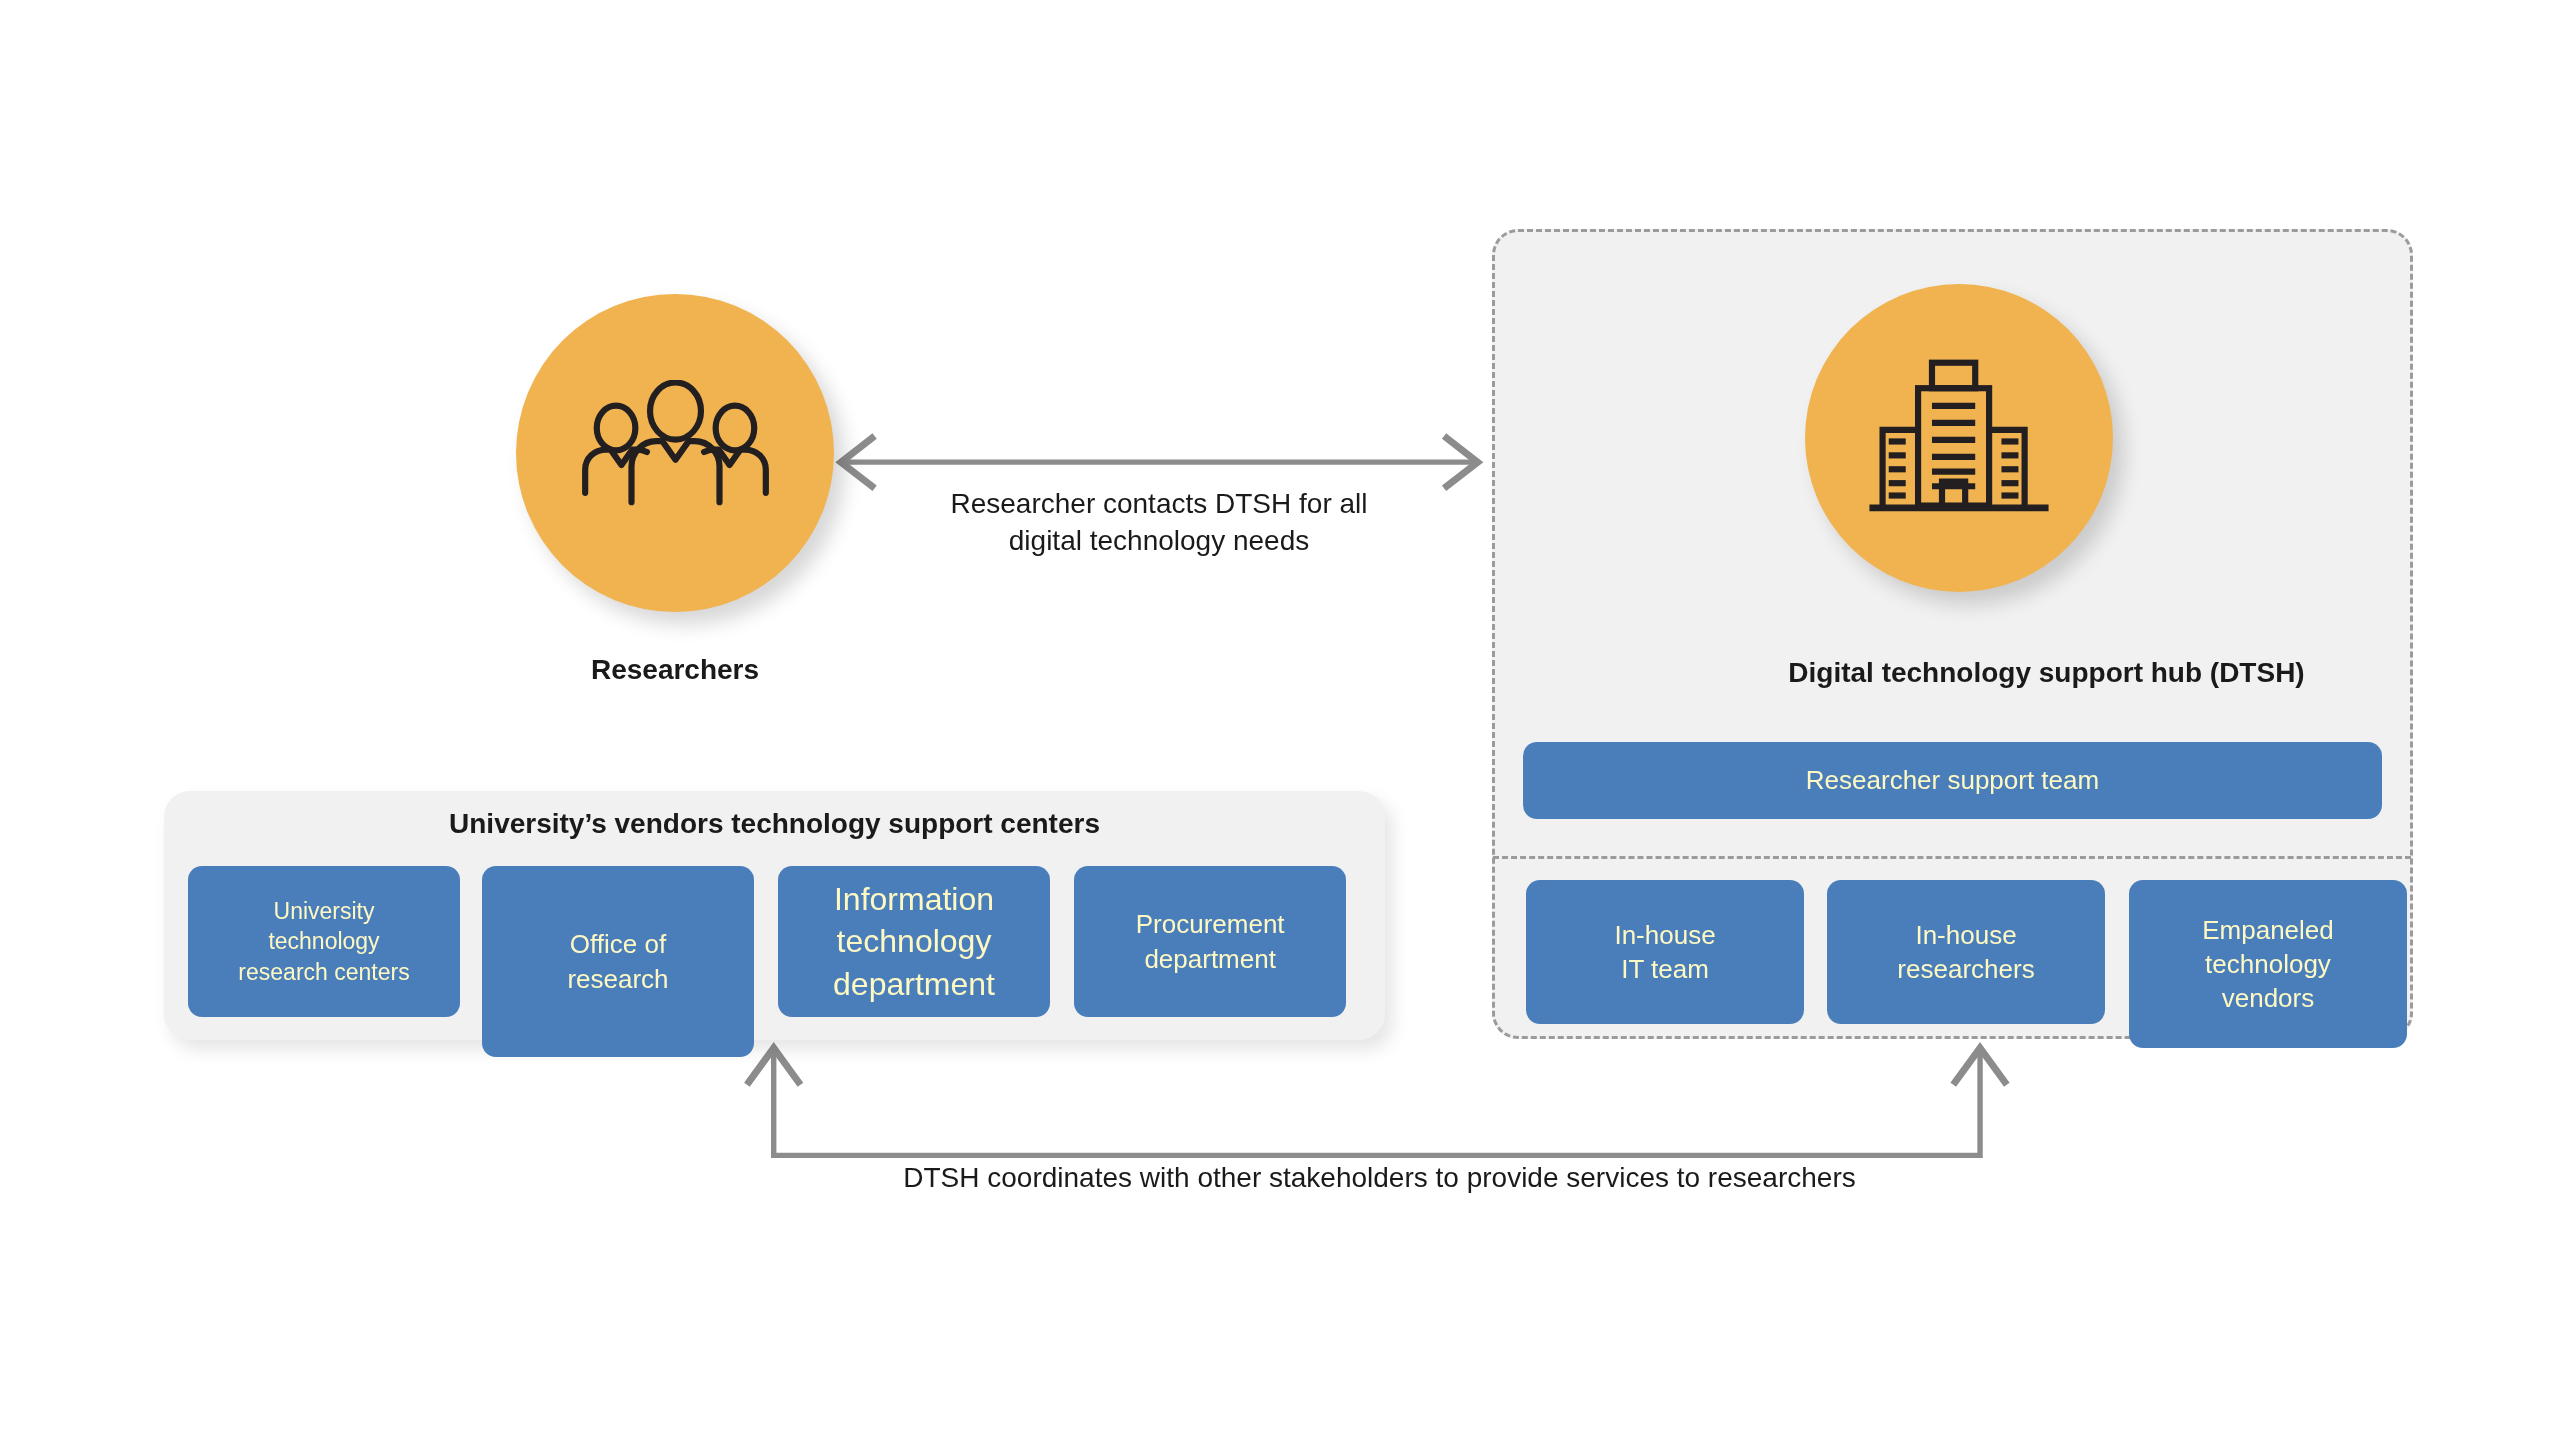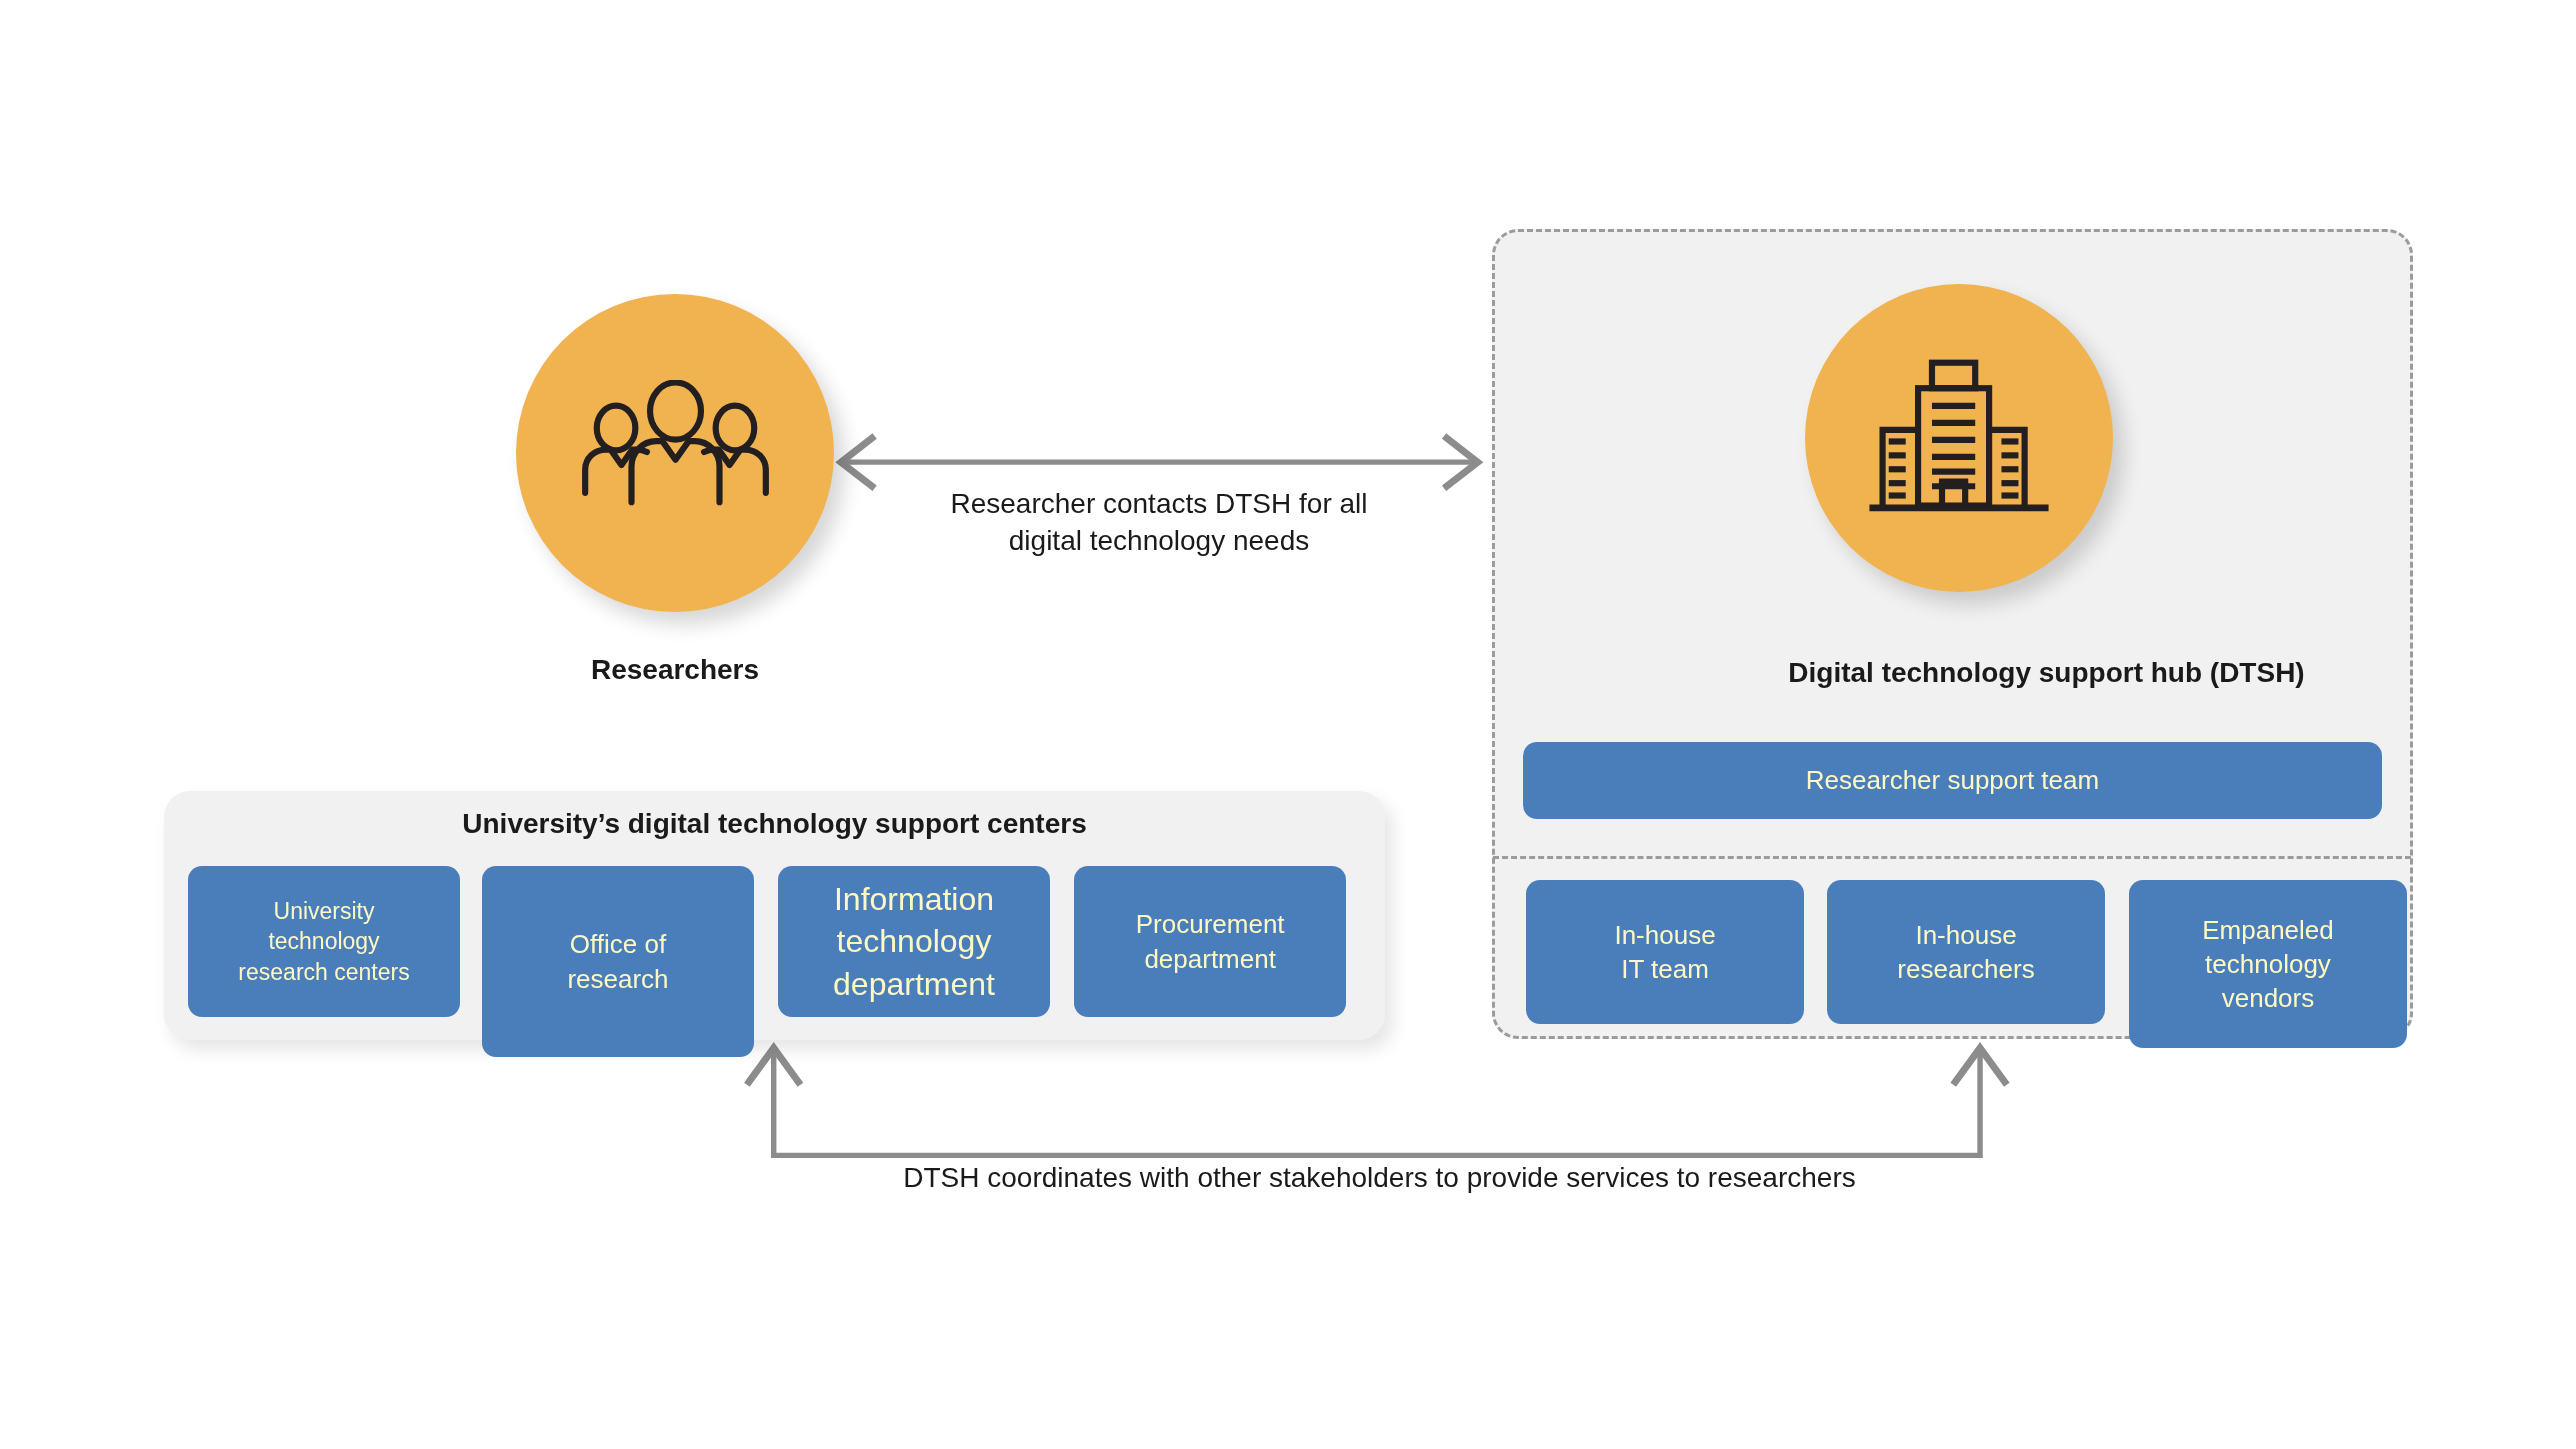--- a/index.html
+++ b/index.html
@@ -184,21 +184,21 @@
 
   <div class="blue-box" style="left:1827px; top:880px; width:278px; height:144px; font-size:26px; white-space:pre-line;">In-house
 researchers</div>
 
   <div class="blue-box" style="left:2129px; top:880px; width:278px; height:168px; font-size:26px; white-space:pre-line;">Empaneled
 technology
 vendors</div>
 
   <div class="grey-panel shadowed" style="left:164px; top:791px; width:1221px; height:249px;"></div>
 
-  <div class="bold-label" style="left:164px; top:808px; width:1221px; font-size:28px;">University’s digital technology support centers</div>
+  <div class="bold-label" style="left:164px; top:808px; width:1221px; font-size:28px;">University’s vendors technology support centers</div>
 
   <div class="blue-box" style="left:188px; top:866px; width:272px; height:151px; font-size:23px; white-space:pre-line;">University
 technology
 research centers</div>
 
   <div class="blue-box" style="left:482px; top:866px; width:272px; height:191px; font-size:26px; white-space:pre-line;">Office of
 research</div>
 
   <div class="blue-box" style="left:778px; top:866px; width:272px; height:151px; font-size:32px; white-space:pre-line;">Information
 technology

